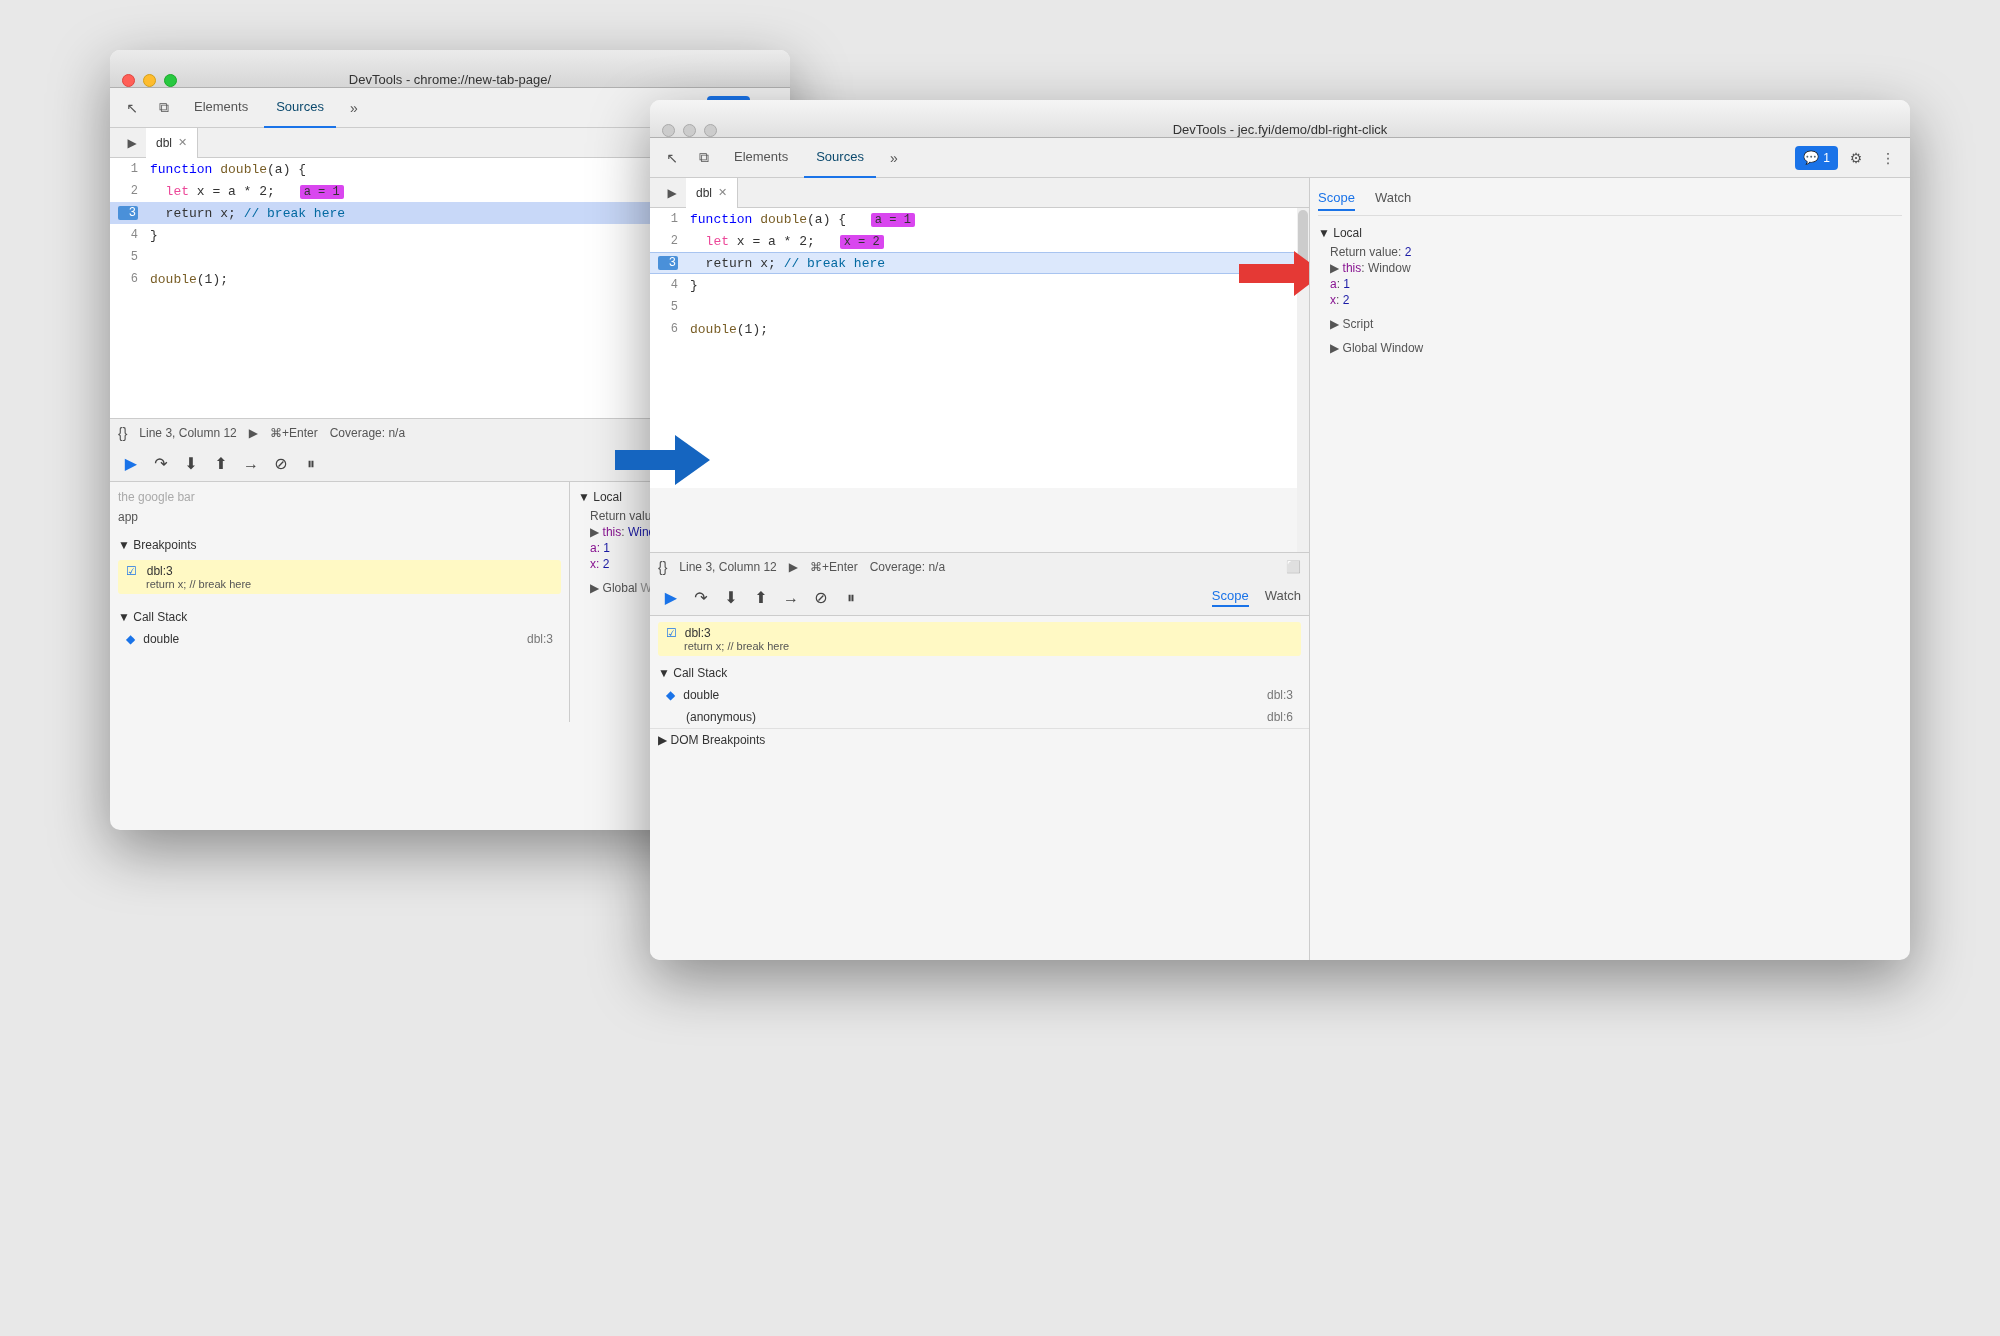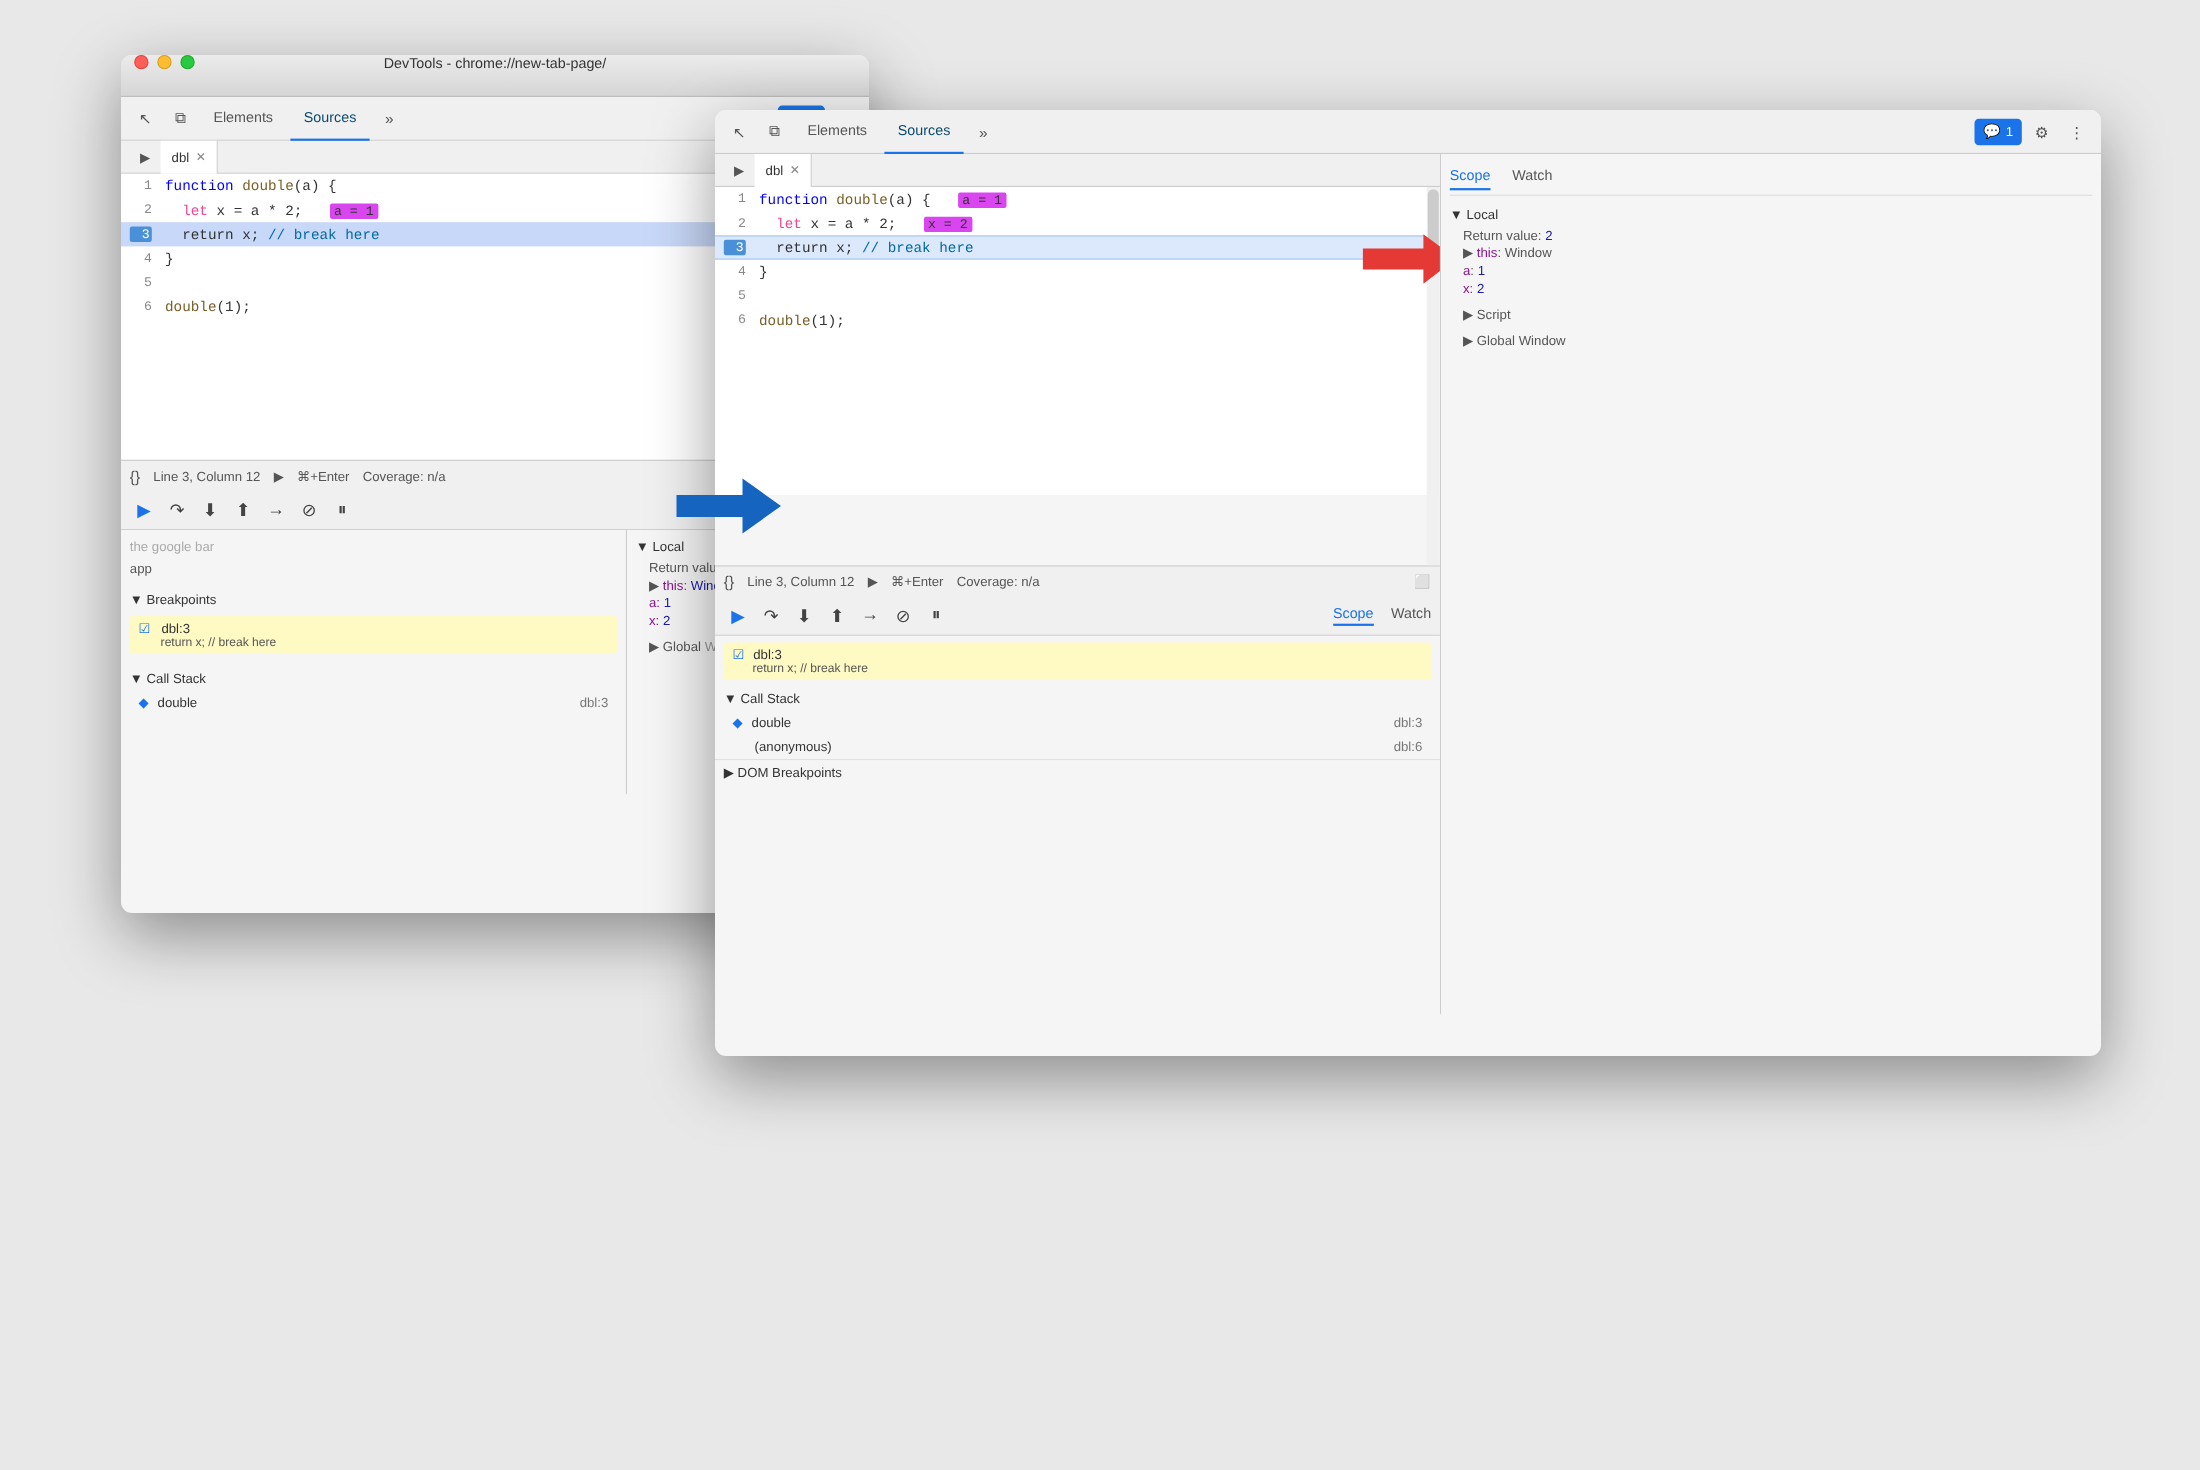--- a/index.html
+++ b/index.html
@@ -20,21 +20,21 @@
       box-shadow: 0 20px 60px rgba(0,0,0,0.4);
       overflow: hidden;
     }
 
     
     .title-bar {
       height: 38px;
       background: linear-gradient(to bottom, #ebebeb, #d6d6d6);
       border-bottom: 1px solid #b0b0b0;
       display: flex;
-      align-items: flex-start;
+      align-items: flex-end;
       padding: 0 12px;
       position: relative;
     }
     .traffic-lights {
       display: flex;
       gap: 8px;
       align-items: center;
     }
     .traffic-light {
       width: 13px;
@@ -494,20 +494,28 @@
 </div>
 
 <div class="blue-arrow">
   <svg width="120" height="60" viewBox="0 0 120 60">
     <polygon points="20,20 80,20 80,5 115,30 80,55 80,40 20,40" fill="#1565c0"></polygon>
   </svg>
 </div>
 
 <div class="devtools-window window2">
 
+  <div class="title-bar" style="background:linear-gradient(to bottom,#f5f5f5,#e0e0e0);">
+    <div class="traffic-lights">
+      <div class="traffic-light" style="background:#ccc;border:1px solid #aaa;"></div>
+      <div class="traffic-light" style="background:#ccc;border:1px solid #aaa;"></div>
+      <div class="traffic-light" style="background:#ccc;border:1px solid #aaa;"></div>
+    </div>
+    <span class="title-text">DevTools - jec.fyi/demo/dbl-right-click</span>
+  </div>
 
   <div class="devtools-toolbar">
     <div class="toolbar-icon">↖</div>
     <div class="toolbar-icon">⧉</div>
     <div class="tab-item">
       <span>Elements</span>
     </div>
     <div class="tab-item active">
       <span>Sources</span>
     </div>

